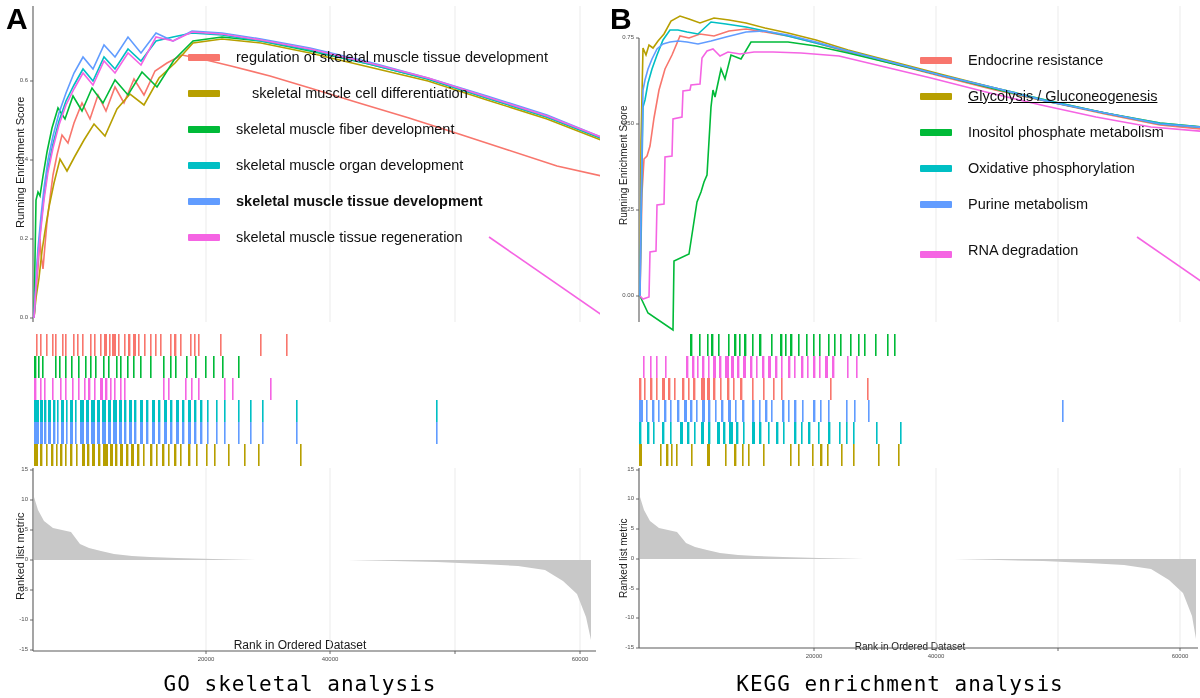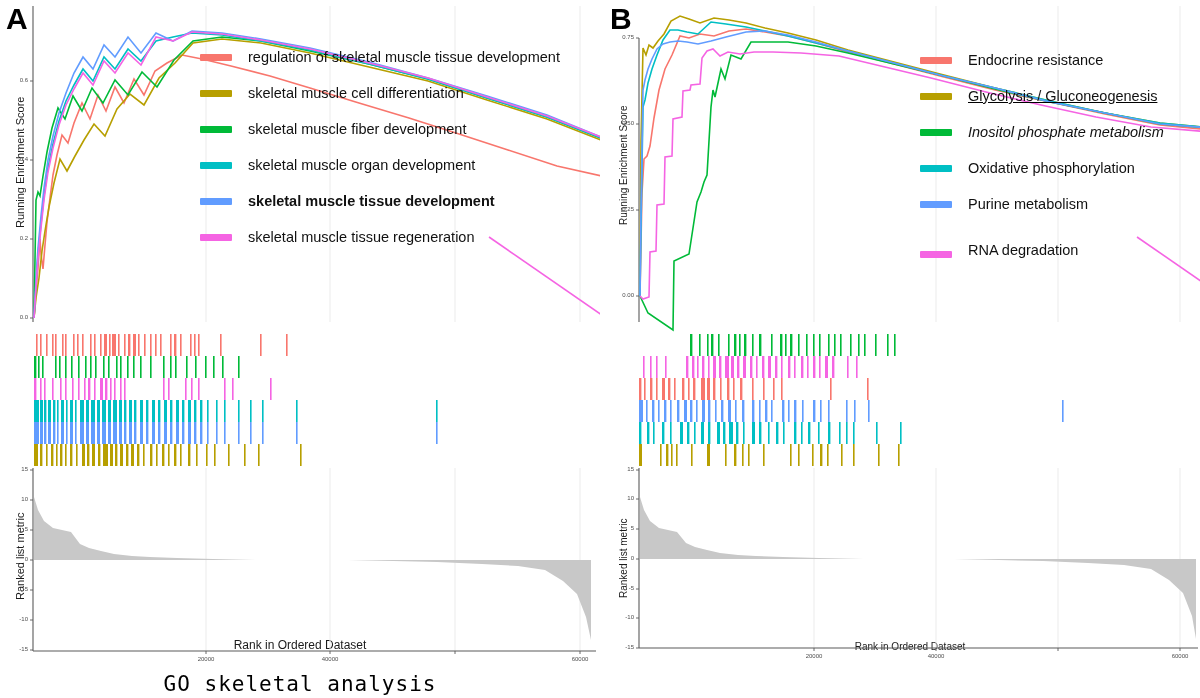--- a/index.html
+++ b/index.html
@@ -328,26 +328,26 @@
       <div class="tick-label y" style="left:6px;top:586px;width:22px;">-5</div>
       <div class="tick-label y" style="left:6px;top:616px;width:22px;">-10</div>
       <div class="tick-label y" style="left:6px;top:646px;width:22px;">-15</div>
     </div>
     <div>
       <div class="tick-label x" style="left:186px;top:656px;width:40px;">20000</div>
       <div class="tick-label x" style="left:310px;top:656px;width:40px;">40000</div>
       <div class="tick-label x" style="left:560px;top:656px;width:40px;">60000</div>
     </div>
 
-    <div class="legend" style="left:200px;top:39px;">
+    <div class="legend" style="left:188px;top:39px;">
       <div class="legend-row" style="height:36px;">
         <span class="legend-swatch" style="background:#F8766D;"></span>
         <span class="legend-text">regulation of skeletal muscle tissue development</span>
       </div>
-      <div class="legend-row" style="height:36px;">
+      <div class="legend-row" style="height:36px;gap:16px;">
         <span class="legend-swatch" style="background:#B79F00;"></span>
         <span class="legend-text">skeletal muscle cell differentiation</span>
       </div>
       <div class="legend-row" style="height:36px;">
         <span class="legend-swatch" style="background:#00BA38;"></span>
         <span class="legend-text">skeletal muscle fiber development</span>
       </div>
       <div class="legend-row" style="height:36px;">
         <span class="legend-swatch" style="background:#00BFC4;"></span>
         <span class="legend-text">skeletal muscle organ development</span>
@@ -358,20 +358,21 @@
       </div>
       <div class="legend-row" style="height:36px;">
         <span class="legend-swatch" style="background:#F564E3;"></span>
         <span class="legend-text">skeletal muscle tissue regeneration</span>
       </div>
     </div>
   </div>
 
   <div class="panel panel-B">
     <div class="panel-letter">B</div>
+    <div class="panel-title">KEGG enrichment analysis</div>
 
     <div class="axis-ylabel" style="left:18px;top:225px;font-size:10px;">Running Enrichment Score</div>
     <div class="axis-ylabel" style="left:18px;top:598px;font-size:10px;">Ranked list metric</div>
     <div class="axis-xlabel" style="left:170px;top:641px;width:280px;font-size:10px;">Rank in Ordered Dataset</div>
 
     <svg class="plot-area" width="600" height="672" viewBox="0 0 600 672" style="left:0;top:0;">
 
       <g>
         <line class="grid-line" x1="214" y1="6" x2="214" y2="322"></line>
         <line class="grid-line" x1="336" y1="6" x2="336" y2="322"></line>
@@ -625,21 +626,21 @@
 
     <div class="legend" style="left:320px;top:42px;">
       <div class="legend-row" style="height:36px;">
         <span class="legend-swatch" style="background:#F8766D;"></span>
         <span class="legend-text">Endocrine resistance</span>
       </div>
       <div class="legend-row" style="height:36px;text-decoration:underline;">
         <span class="legend-swatch" style="background:#B79F00;"></span>
         <span class="legend-text">Glycolysis / Gluconeogenesis</span>
       </div>
-      <div class="legend-row" style="height:36px;font-style:italic;">
+      <div class="legend-row" style="height:36px;">
         <span class="legend-swatch" style="background:#00BA38;"></span>
         <span class="legend-text">Inositol phosphate metabolism</span>
       </div>
       <div class="legend-row" style="height:36px;">
         <span class="legend-swatch" style="background:#00BFC4;"></span>
         <span class="legend-text">Oxidative phosphorylation</span>
       </div>
       <div class="legend-row" style="height:36px;">
         <span class="legend-swatch" style="background:#619CFF;"></span>
         <span class="legend-text">Purine metabolism</span>

